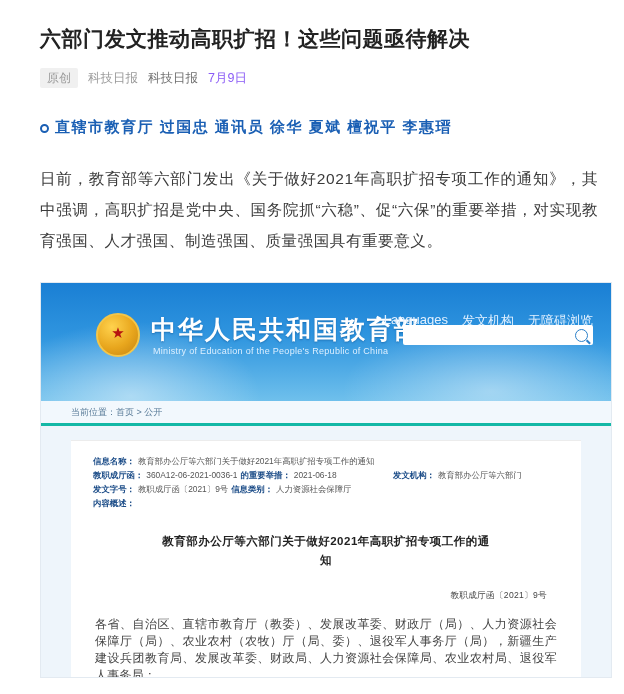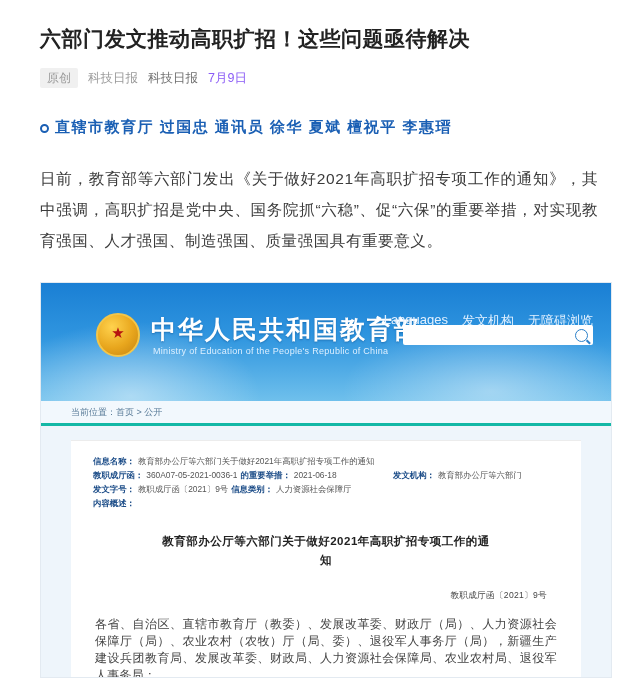--- a/index.html
+++ b/index.html
@@ -315,21 +315,21 @@
       <div class="info-table">
         <div class="info-row">
           <span class="cell full">
             <span class="info-label">信息名称：</span>
             <span class="info-value">教育部办公厅等六部门关于做好2021年高职扩招专项工作的通知</span>
           </span>
         </div>
         <div class="info-row">
           <span class="cell left">
             <span class="info-label">教职成厅函：</span>
-            <span class="info-value">360A07-05-2021-0036-1</span>
+            <span class="info-value">360A12-06-2021-0036-1</span>
             <span class="info-label">的重要举措：</span>
             <span class="info-value">2021-06-18</span>
           </span>
           <span class="cell">
             <span class="info-label">发文机构：</span>
             <span class="info-value">教育部办公厅等六部门</span>
           </span>
         </div>
         <div class="info-row">
           <span class="cell left">

